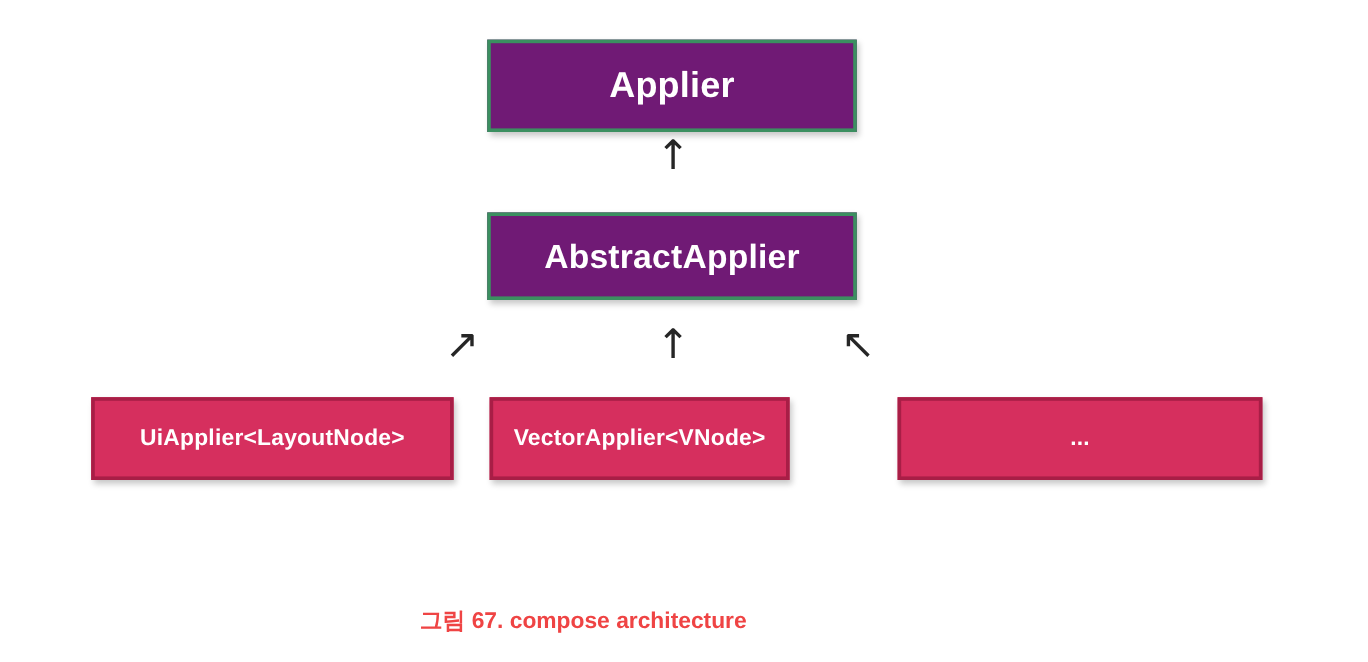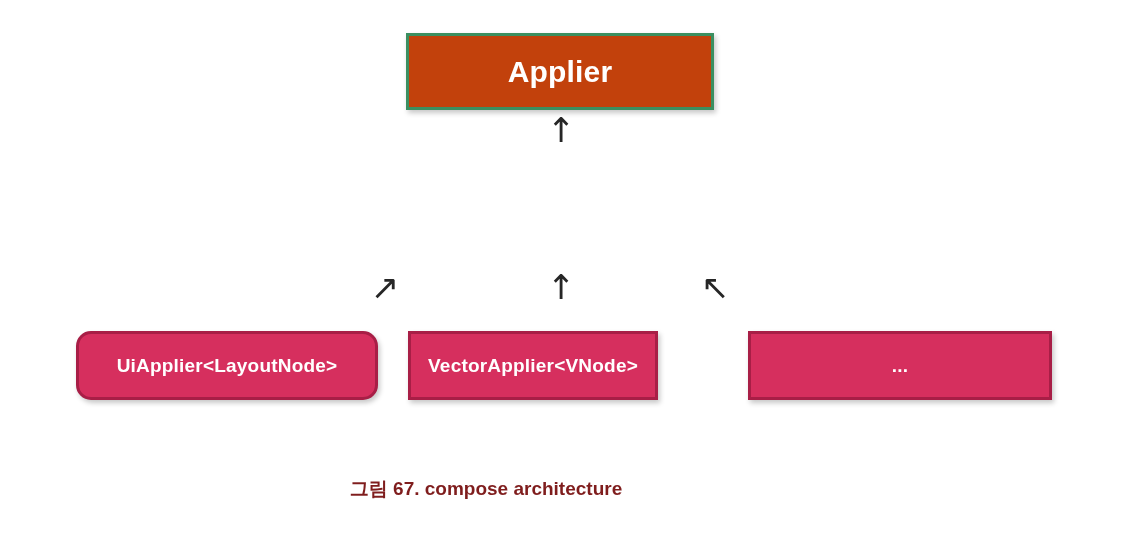--- a/index.html
+++ b/index.html
@@ -28,21 +28,21 @@
     color: #ffffff;
     font-weight: bold;
     letter-spacing: 0.2px;
     text-align: center;
     border-style: solid;
     box-shadow: 2px 3px 5px rgba(0,0,0,0.22);
     white-space: nowrap;
   }
 
   .node-green {
-    background: #c2410c;
+    background: #701a75;
     border-color: #3B8F60;
     border-width: 3px;
   }
 
   .node-red {
     background: #D62F5E;
     border-color: #A81E46;
     border-width: 3px;
   }
 
@@ -60,21 +60,20 @@
     width: 308px;
     height: 73px;
     font-size: 28px;
   }
   #node-ui-applier {
     left: 76px;
     top: 331px;
     width: 302px;
     height: 69px;
     font-size: 19px;
-    border-radius: 15px;
   }
   #node-vector-applier {
     left: 408px;
     top: 331px;
     width: 250px;
     height: 69px;
     font-size: 19px;
   }
   #node-ellipsis {
     left: 748px;
@@ -113,38 +112,39 @@
   #arrow-ellipsis {
     left: 698px;
     top: 270px;
     width: 34px;
     text-align: center;
   }
 
   #caption {
     position: absolute;
     left: 0;
-    top: 476px;
+    top: 504px;
     width: 972px;
     text-align: center;
     font-size: 19px;
     font-weight: bold;
-    color: #7f1d1d;
+    color: #ef4444;
     font-family: "Liberation Sans", "DejaVu Sans", sans-serif;
   }
 </style>
 </head>
 <body>
 
 <div id="figure">
 
   <div class="node node-green" id="node-applier">Applier</div>
 
   <div class="arrow" id="arrow-applier">↑</div>
 
+  <div class="node node-green" id="node-abstract-applier">AbstractApplier</div>
 
   <div class="arrow" id="arrow-ui">↗</div>
 
   <div class="arrow" id="arrow-vector">↑</div>
 
   <div class="arrow" id="arrow-ellipsis">↖</div>
 
   <div class="node node-red" id="node-ui-applier">UiApplier&lt;LayoutNode&gt;</div>
 
   <div class="node node-red" id="node-vector-applier">VectorApplier&lt;VNode&gt;</div>

